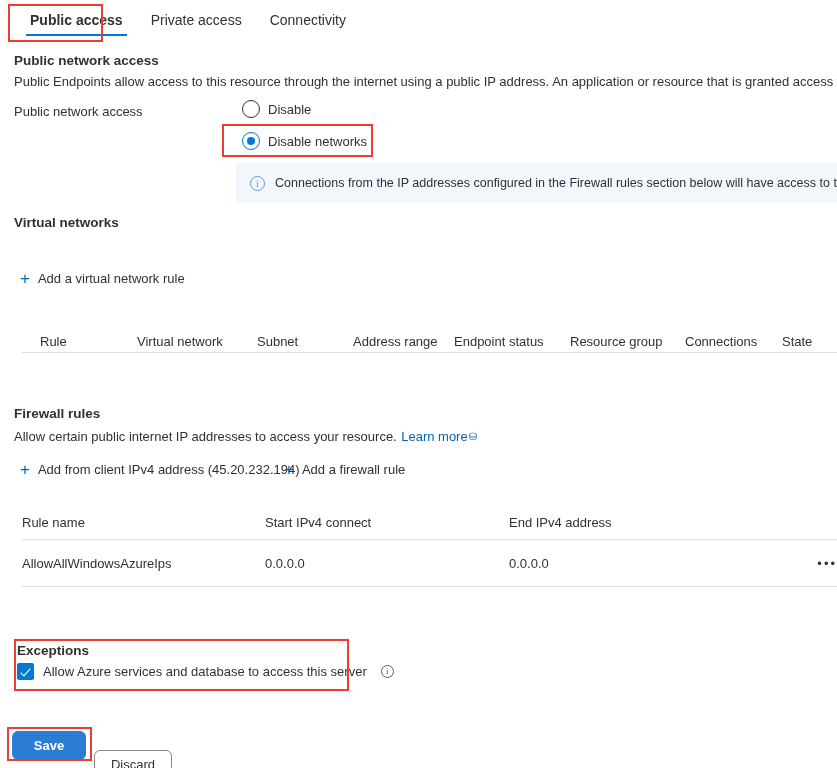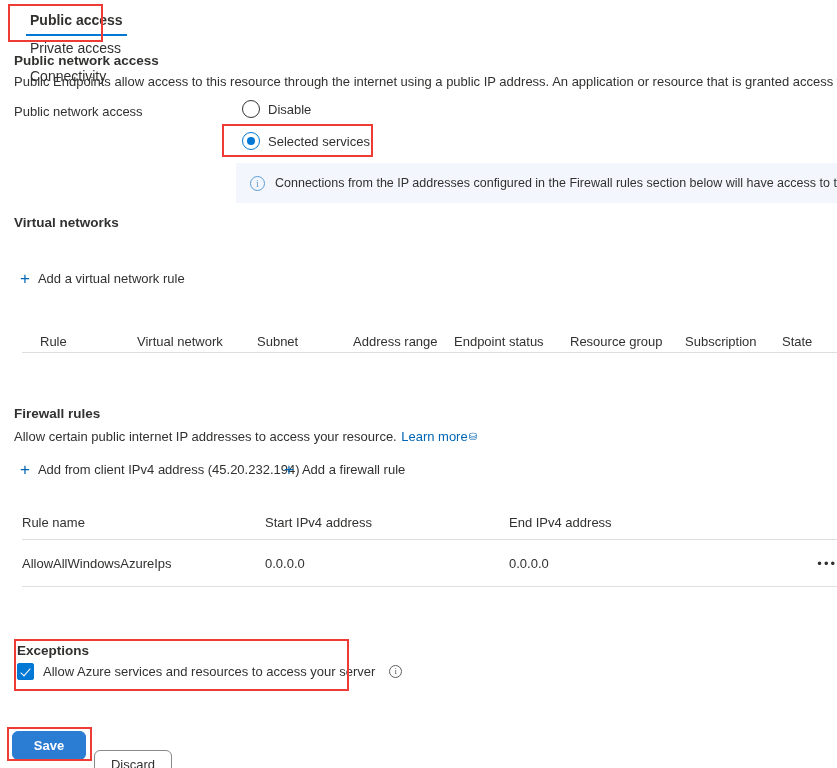--- a/index.html
+++ b/index.html
@@ -24,21 +24,20 @@
   
   .tabbar {
     position: absolute;
     left: 0; top: 0;
     width: 837px;
     height: 44px;
     display: flex;
     align-items: flex-start;
     padding-left: 16px;
     padding-top: 10px;
-    flex-direction: column;
   }
   .tab {
     position: relative;
     font-size: 14px;
     color: #323130;
     padding: 2px 14px 10px 14px;
     cursor: pointer;
     white-space: nowrap;
   }
   .tab.active { font-weight: 600; }
@@ -275,21 +274,21 @@
 
   <div class="body-text" style="position:absolute; left:14px; top:104px;">Public network access</div>
 
   <div class="radio-row" style="position:absolute; left:242px; top:100px;">
     <span class="radio"></span>
     <span class="radio-label">Disable</span>
   </div>
 
   <div class="radio-row" style="position:absolute; left:242px; top:132px;">
     <span class="radio checked"></span>
-    <span class="radio-label">Selected services</span>
+    <span class="radio-label">Disable networks</span>
   </div>
 
   <div class="info-banner" style="position:absolute; left:236px; top:163px; width:601px; height:40px;">
     <span class="info-icon">i</span>
     <span class="info-text">Connections from the IP addresses configured in the Firewall rules section below will have access to this database. By d</span>
   </div>
 
   <div class="section-title" style="position:absolute; left:14px; top:215px;">Virtual networks</div>
 
 
@@ -300,21 +299,21 @@
 
   <table class="tbl" style="left:40px; top:322px; width:800px;margin-top:12px;">
     <tbody>
         <tr class="hdr-row">
       <td style="width:97px;">Rule</td>
       <td style="width:120px;">Virtual network</td>
       <td style="width:96px;">Subnet</td>
       <td style="width:101px;">Address range</td>
       <td style="width:116px;">Endpoint status</td>
       <td style="width:115px;">Resource group</td>
-      <td style="width:97px;">Subscription</td>
+      <td style="width:97px;">Connections</td>
       <td>State</td>
     </tr>
   </tbody>
     </table>
   <div class="divider" style="left:22px; top:352px; width:815px;"></div>
 
   <div class="section-title" style="position:absolute; left:14px; top:406px;">Firewall rules</div>
 
   <div style="position:absolute; left:14px; top:427px;">
     <span class="body-text">Allow certain public internet IP addresses to access your resource.</span>
@@ -328,38 +327,38 @@
 
   <div class="cmd" style="position:absolute; left:284px; top:461px;">
     <span class="plus">+</span>
     <span class="cmd-label">Add a firewall rule</span>
   </div>
 
   <table class="tbl" style="left:22px; top:515px; width:815px;">
     <tbody>
         <tr class="hdr-row rule">
       <td style="width:243px;">Rule name</td>
-      <td style="width:244px;">Start IPv4 address</td>
+      <td style="width:244px;">Start IPv4 connect</td>
       <td>End IPv4 address</td>
       <td style="width:90px;"></td>
     </tr>
     <tr class="data-row rule">
       <td>AllowAllWindowsAzureIps</td>
       <td>0.0.0.0</td>
       <td>0.0.0.0</td>
       <td class="ellipsis-btn">•••</td>
     </tr>
   </tbody>
     </table>
 
   <div class="section-title" style="position:absolute; left:17px; top:643px;text-align:center;">Exceptions</div>
 
   <div class="cb-row" style="position:absolute; left:17px; top:663px;">
     <span class="checkbox"></span>
-    <span class="cb-label">Allow Azure services and resources to access your server</span>
+    <span class="cb-label">Allow Azure services and database to access this server</span>
     <span class="info-sup">i</span>
   </div>
 
   <button class="btn btn-primary" style="position:absolute; left:12px; top:731px; width:74px;">Save</button>
   <button class="btn btn-secondary" style="position:absolute; left:94px; top:731px; width:78px;">Discard</button>
 
   <div class="annot" style="left:8px;   top:4px;   width:95px;  height:38px;"></div>
   <div class="annot" style="left:222px; top:124px; width:151px; height:33px;"></div>
   <div class="annot" style="left:14px;  top:639px; width:335px; height:52px;"></div>
   <div class="annot" style="left:7px;   top:727px; width:85px;  height:34px;"></div>

